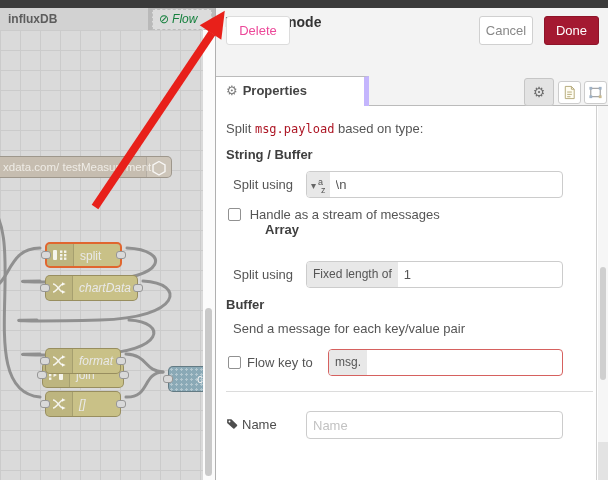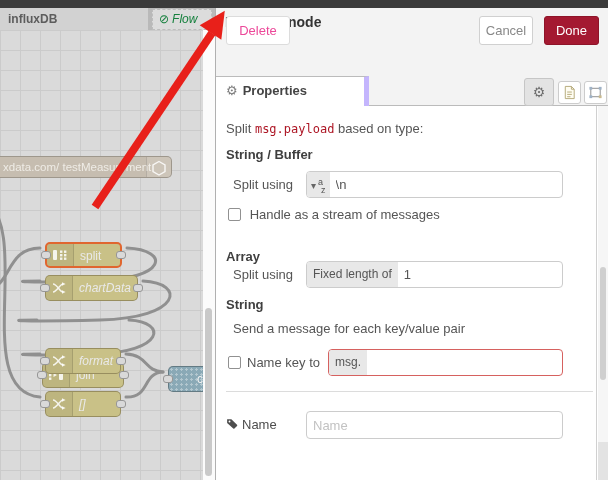--- a/index.html
+++ b/index.html
@@ -81,21 +81,21 @@
 
   .content{position:absolute;left:0;top:98px;right:11px;bottom:0;background:#fff;border-right:1px solid #d0d0d0;}
   .panel-scroll{position:absolute;right:0;top:98px;width:10px;bottom:0;background:#f6f6f6;}
   .panel-scroll .thumb{position:absolute;left:2px;top:161px;width:6px;height:113px;background:#cfcfcf;border-radius:3px;}
   .panel-scroll .corner{position:absolute;left:0;right:0;bottom:0;height:38px;background:#e3e3e3;}
 
   .row{position:absolute;left:0;right:0;}
   .intro{top:15px;left:10px;color:#555;}
   .intro code{font-family:"DejaVu Sans Mono",monospace;font-size:12px;color:#AD1625;}
   .section{left:10px;font-weight:bold;color:#3f3f3f;}
-  .sec-string{top:41px;} .sec-array{top:143px;} .sec-object{top:191px;}
+  .sec-string{top:41px;} .sec-array{top:116px;margin-left:39px;} .sec-object{top:191px;}
   .fieldrow{height:41px;}
   .fr1{top:65px;} .fr2{top:155px;}
   .fieldrow .flabel{position:absolute;left:17px;top:6px;color:#555;}
   .igroup{position:absolute;left:90px;width:257px;height:27px;border:1px solid #ccc;border-radius:4px;
     box-sizing:border-box;background:#fff;display:flex;overflow:hidden;}
   .igroup .prefix{background:#e8e8e8;color:#555;font-size:12px;line-height:25px;padding:0 6px;white-space:nowrap;}
   .igroup .ti-btn{background:#e8e8e8;color:#555;line-height:25px;padding:0 4px;cursor:pointer;white-space:nowrap;}
   .igroup .ti-btn .caret{font-size:10px;color:#666;}
   .igroup .az{display:inline-block;font-size:9px;line-height:8px;margin-left:2px;vertical-align:middle;text-align:left;}
   .igroup .az b{display:block;font-weight:normal;} .igroup .az .z{margin-left:3px;}
@@ -294,27 +294,27 @@
       <div class="row section sec-array">Array</div>
 
       <div class="row fieldrow fr2">
         <span class="flabel">Split using</span>
         <div class="igroup">
           <span class="prefix">Fixed length of</span>
           <input type="text" value="1" style="">
         </div>
       </div>
 
-      <div class="row section sec-object">String</div>
+      <div class="row section sec-object">Buffer</div>
 
       <div class="row hint">Send a message for each key/value pair</div>
 
       <div class="row copyrow">
         <span class="cbwrap"><input type="checkbox" style=""></span>
-        <span class="clabel">Name key to</span>
+        <span class="clabel">Flow key to</span>
         <div class="igroup igroup-err">
           <span class="prefix">msg.</span>
           <input type="text" style="">
         </div>
       </div>
 
       <div class="row divider"></div>
 
       <div class="row namerow">
         <span class="nlabel">

